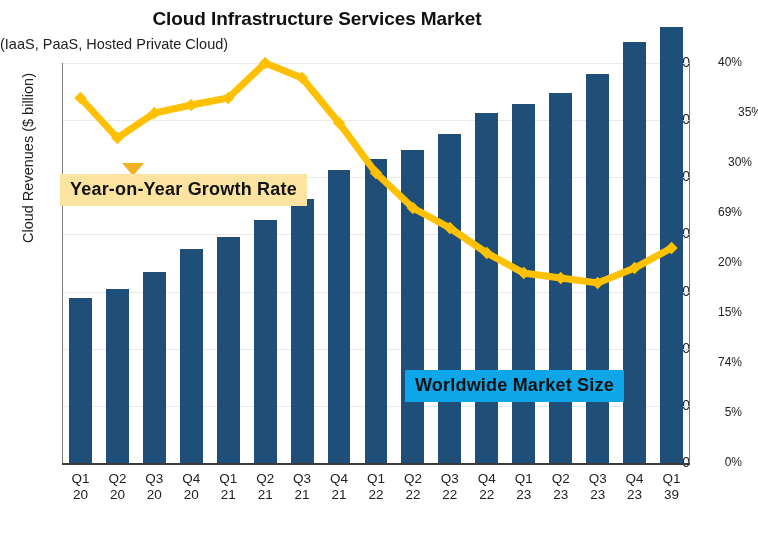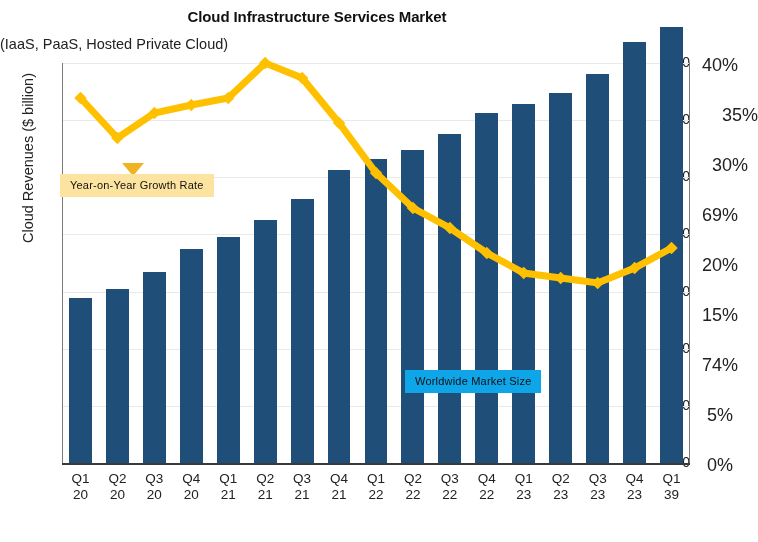--- a/index.html
+++ b/index.html
@@ -21,21 +21,21 @@
     height: 542px;
   }
 
   
   .title {
     position: absolute;
     top: 8px;
     left: 0;
     width: 634px;
     text-align: center;
-    font-size: 15px;
+    font-size: 19px;
     font-weight: bold;
     letter-spacing: -0.1px;
     color: #111111;
   }
   .subtitle {
     position: absolute;
     top: 36px;
     left: 0;
     width: 758px;
     text-align: left;
@@ -96,23 +96,23 @@
     position: absolute;
     right: 68px;
     text-align: right;
     width: 40px;
     font-size: 14px;
     color: #222;
   }
   .ytick-right {
     position: absolute;
     left: 698px;
-    text-align: center;
+    text-align: right;
     width: 44px;
-    font-size: 18px;
+    font-size: 12px;
     color: #222;
   }
   .ylabel-left {
     position: absolute;
     left: -6px;
     top: 150px;
     width: 200px;
     transform: rotate(-90deg);
     transform-origin: 50% 50%;
     text-align: center;
@@ -128,22 +128,22 @@
     text-align: center;
     font-size: 13.5px;
     color: #222;
     line-height: 16px;
   }
   .xtick span { display: block; }
 
   
   .callout {
     position: absolute;
-    font-weight: normal;
-    font-size: 11px;
+    font-weight: bold;
+    font-size: 18px;
     color: #111;
     padding: 5px 10px 6px 10px;
     white-space: nowrap;
     letter-spacing: 0.2px;
   }
   #callout-growth {
     background: #fce4a0;
     left: 60px;
     top: 174px;
   }

